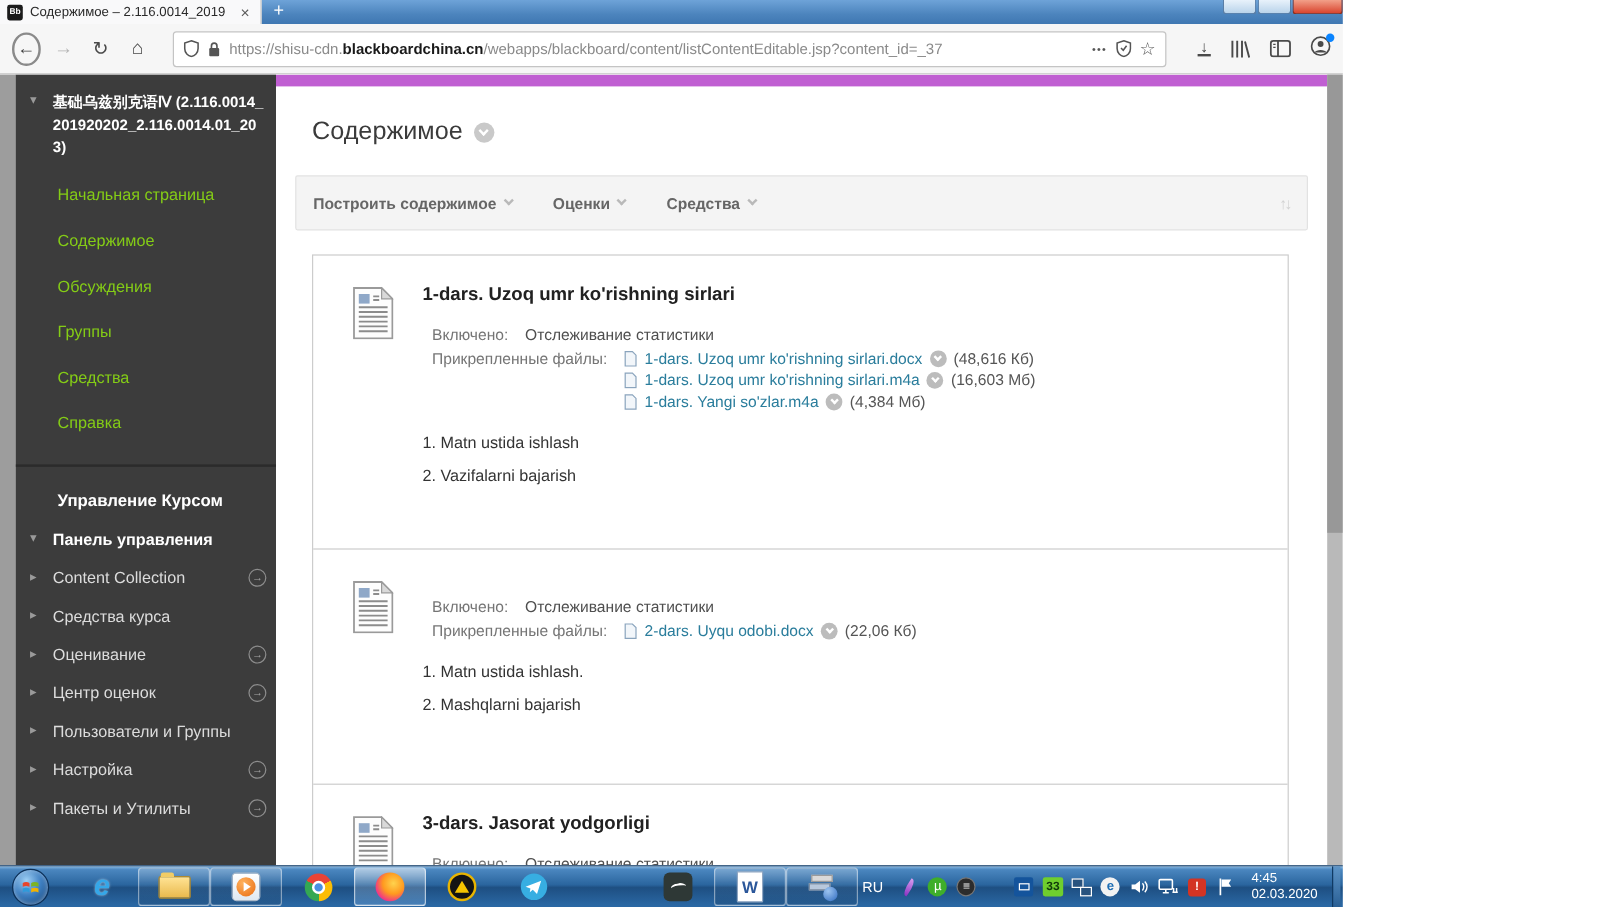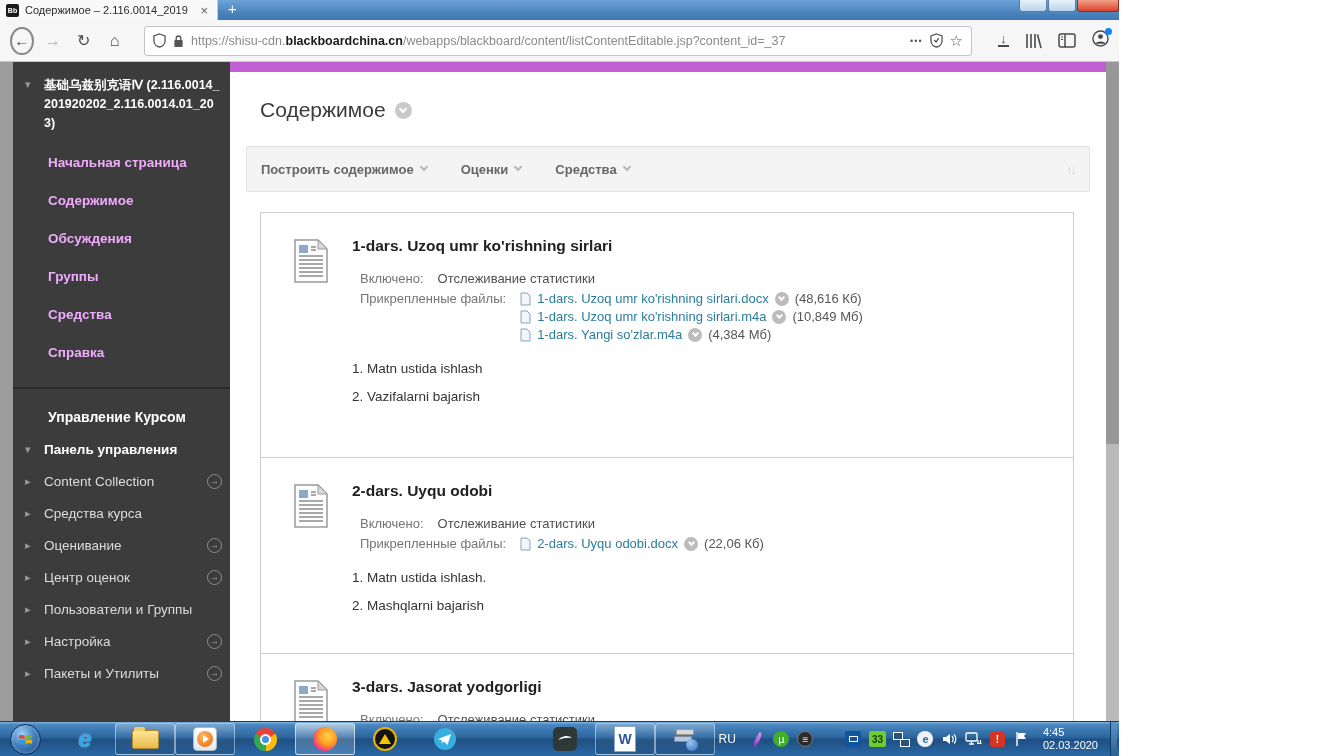--- a/index.html
+++ b/index.html
@@ -34,21 +34,21 @@
   .acct-dot { position:absolute; top:-2px; right:-3px; width:7px; height:7px; background:#0a84ff; border-radius:50%; }
 
   
   .page { flex:1; display:flex; overflow:hidden; position:relative; }
   .left-gutter { flex:0 0 13px; background:#9d9d9d; }
   .sidebar { flex:0 0 217px; background:#3c3c3c; color:#d6d6d6; overflow:hidden; }
   .course-head { display:flex; padding:14px 10px 10px 12px; gap:7px; }
   .tri-down { color:#9a9a9a; font-size:11px; line-height:16px; flex:0 0 12px; }
   .tri-right { color:#9a9a9a; font-size:11px; line-height:16px; flex:0 0 12px; }
   .course-title { font-size:12.5px; font-weight:bold; color:#ffffff; line-height:19px; word-break:break-all; }
-  .s-item { padding:10px 10px 10px 35px; font-size:13.5px; color:#f0abfc; line-height:16px; margin-top:2px;font-weight:bold; }
+  .s-item { padding:10px 10px 10px 35px; font-size:13.5px; color:#84cc16; line-height:16px; margin-top:2px; }
   .side-divider { border-top:2px solid #2b2b2b; margin:16px 0 0 0; }
   .mgmt-header { padding:20px 10px 8px 35px; font-size:14px; font-weight:bold; color:#ffffff; }
   .cp-row { display:flex; align-items:center; padding:8px 8px 8px 12px; gap:7px; font-size:13.5px; }
   .cp-row .lbl { flex:1; color:#dcdcdc; }
   .cp-row.bold .lbl { font-weight:bold; color:#ffffff; }
   .goarrow { width:15px; height:15px; border-radius:50%; border:1px solid #8d8d8d; color:#a8a8a8; font-size:9px; display:flex; align-items:center; justify-content:center; flex:0 0 15px; }
 
   .main { flex:1; background:#ffffff; overflow:hidden; position:relative; }
   .purple-bar { height:10px; background:#c05fd2; }
   .page-title-row { display:flex; align-items:center; gap:9px; margin:26px 0 0 30px; }
@@ -302,21 +302,21 @@
                     <span class="file-size">(48,616 Кб)</span>
                   </div>
                   <div class="file-row">
                     <svg width="11" height="14" viewBox="0 0 11 14">
                         <path d="M1 1 H7 L10 4 V13 H1 Z" fill="#f2f6fa" stroke="#8aa4bd" stroke-width="1"></path>
                       </svg>
                     <span class="file-link">1-dars. Uzoq umr ko'rishning sirlari.m4a</span>
                     <span class="file-chev">
                         <span class="chev"></span>
                       </span>
-                    <span class="file-size">(10,849 Мб)</span>
+                    <span class="file-size">(16,603 Мб)</span>
                   </div>
                   <div class="file-row">
                     <svg width="11" height="14" viewBox="0 0 11 14">
                         <path d="M1 1 H7 L10 4 V13 H1 Z" fill="#f2f6fa" stroke="#8aa4bd" stroke-width="1"></path>
                       </svg>
                     <span class="file-link">1-dars. Yangi so'zlar.m4a</span>
                     <span class="file-chev">
                         <span class="chev"></span>
                       </span>
                     <span class="file-size">(4,384 Мб)</span>
@@ -330,21 +330,20 @@
         </div>
 
         <div class="c-item h2">
           <svg class="doc-icon" width="34" height="44" viewBox="0 0 34 44">
             <path d="M1 1 H24 L33 10 V43 H1 Z" fill="#fdfdfd" stroke="#9a9a9a" stroke-width="1.5"></path>
             <path d="M24 1 L24 10 H33 Z" fill="#d9d9d9" stroke="#9a9a9a" stroke-width="1"></path>
             <rect x="5" y="6" width="9" height="8" fill="#8fa8c8"></rect>
             <path d="M17 8 H22 M17 11 H22 M5 17 H29 M5 21 H29 M5 25 H29 M5 29 H29 M5 33 H29 M5 37 H29" stroke="#8c8c8c" stroke-width="1.6"></path>
           </svg>
           <div class="c-body">
-            <div class="c-title">2-dars. Uyqu odobi</div>
             <div class="meta">
               <div class="meta-row">
                 <span class="meta-label">Включено:</span>
                 <span class="meta-value">Отслеживание статистики</span>
               </div>
               <div class="meta-row">
                 <span class="meta-label">Прикрепленные файлы:</span>
                 <div class="file-col">
                   <div class="file-row">
                     <svg width="11" height="14" viewBox="0 0 11 14">

